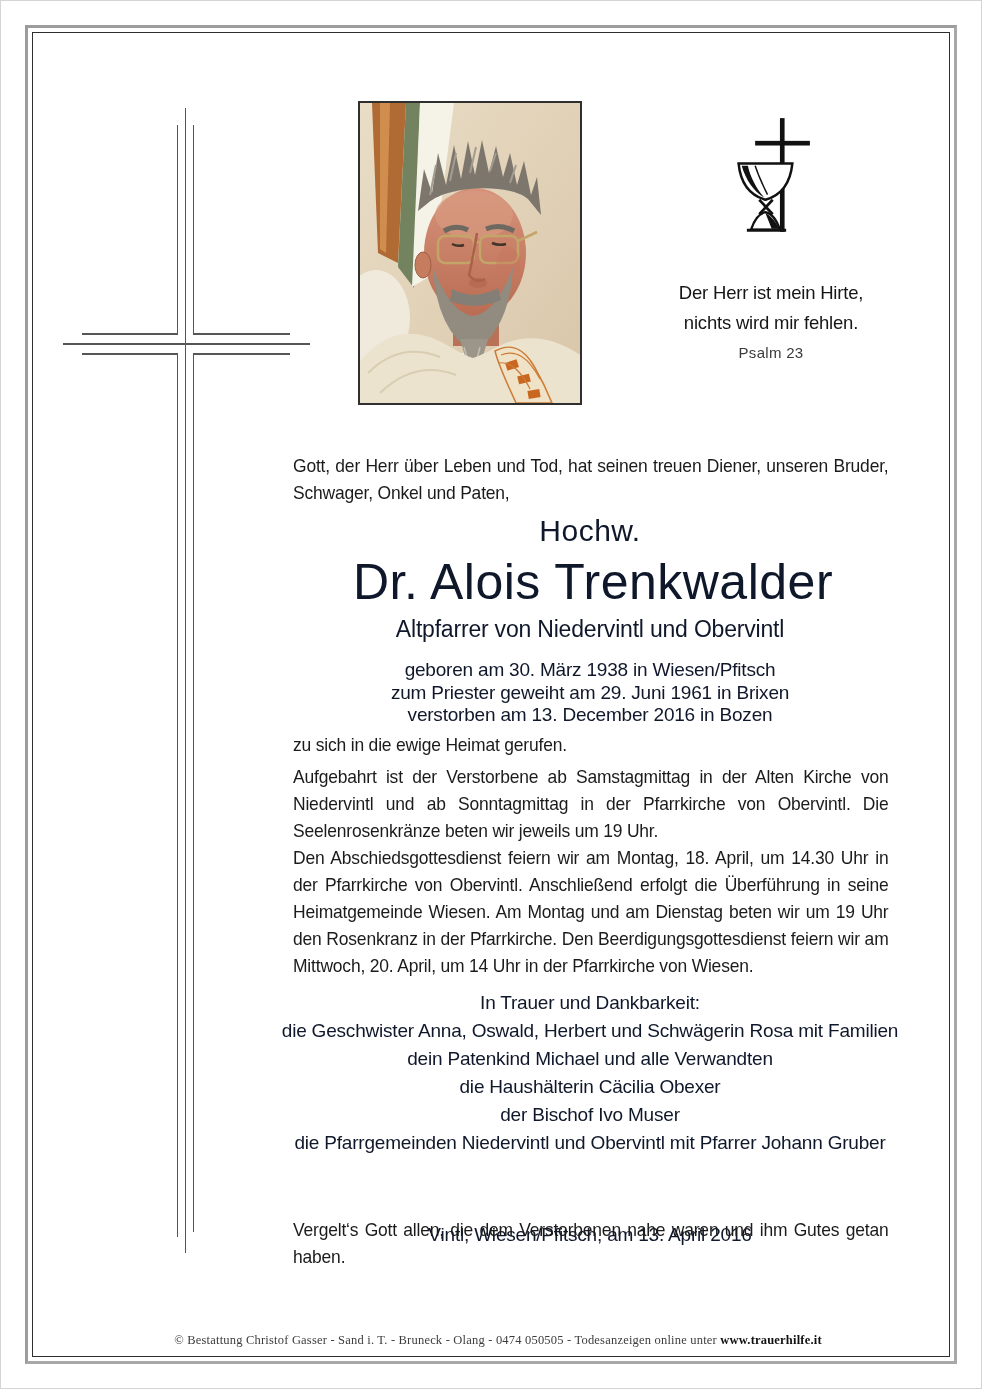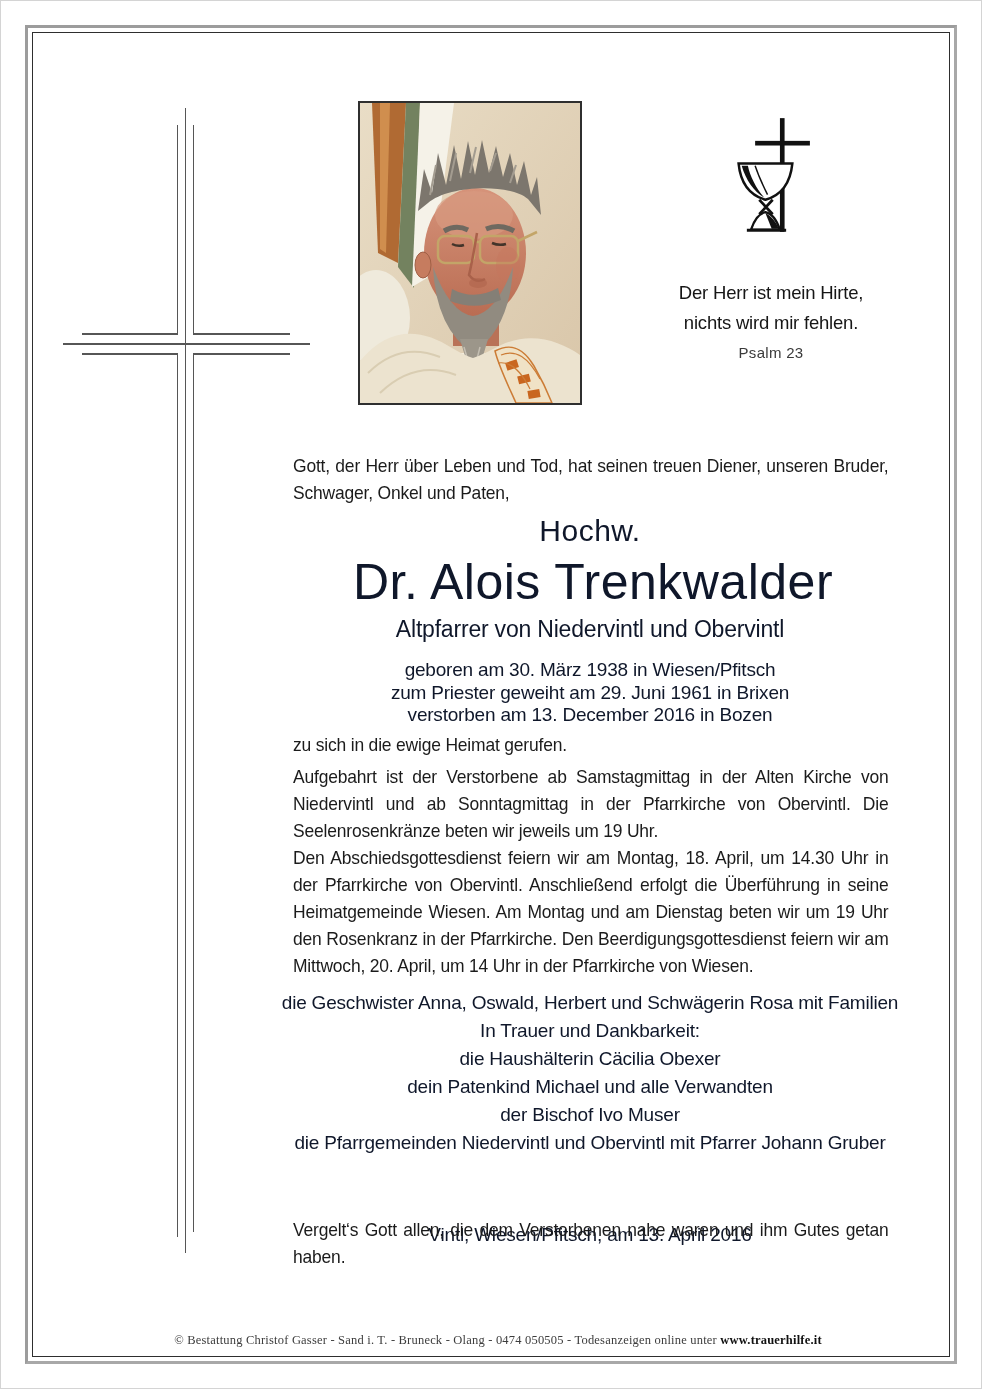--- a/index.html
+++ b/index.html
@@ -163,24 +163,24 @@
   <div class="col-just" style="top:731px;">
     <p style="text-align:left;">zu sich in die ewige Heimat gerufen.</p>
   </div>
 
   <div class="col-just" style="top:763px;">
     <p>Aufgebahrt ist der Verstorbene ab Samstagmittag in der Alten Kirche von Niedervintl und ab Sonntagmittag in der Pfarrkirche von Obervintl. Die Seelenrosenkränze beten wir jeweils um 19 Uhr.</p>
     <p>Den Abschiedsgottesdienst feiern wir am Montag, 18. April, um 14.30 Uhr in der Pfarrkirche von Obervintl. Anschließend erfolgt die Überführung in seine Heimatgemeinde Wiesen. Am Montag und am Dienstag beten wir um 19 Uhr den Rosenkranz in der Pfarrkirche. Den Beerdigungsgottesdienst feiern wir am Mittwoch, 20. April, um 14 Uhr in der Pfarrkirche von Wiesen.</p>
   </div>
 
   <div class="center-col mourning" style="top:989px;">
+    <div>In Trauer und Dankbarkeit:</div>
     <div>die Geschwister Anna, Oswald, Herbert und Schwägerin Rosa mit Familien</div>
-    <div>In Trauer und Dankbarkeit:</div>
+    <div>dein Patenkind Michael und alle Verwandten</div>
     <div>die Haushälterin Cäcilia Obexer</div>
-    <div>dein Patenkind Michael und alle Verwandten</div>
     <div>der Bischof Ivo Muser</div>
     <div>die Pfarrgemeinden Niedervintl und Obervintl mit Pfarrer Johann Gruber</div>
   </div>
 
   <div class="center-col place-date" style="top:1224px;">Vintl, Wiesen/Pfitsch, am 13. April 2016</div>
 
   <div class="col-just" style="top:1216px;">
     <p>Vergelt‘s Gott allen, die dem Verstorbenen nahe waren und ihm Gutes getan haben.</p>
   </div>
 

